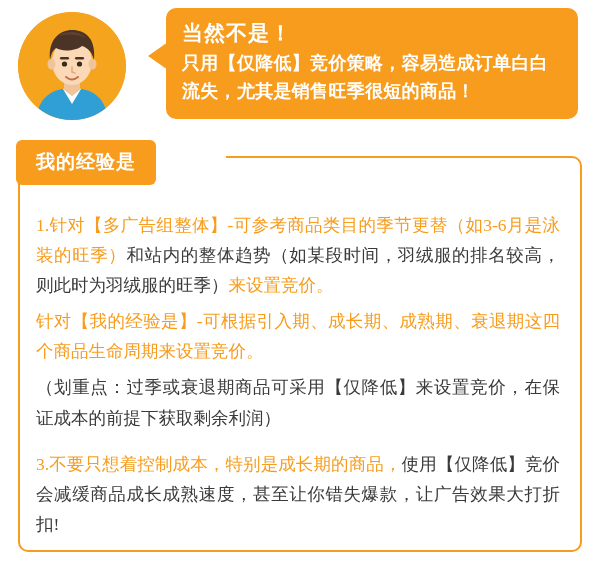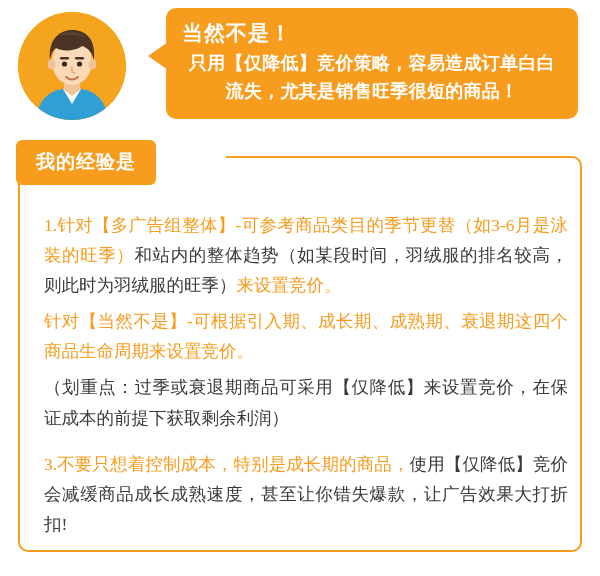--- a/index.html
+++ b/index.html
@@ -63,21 +63,20 @@
     font-weight: bold;
     letter-spacing: 1px;
     margin-bottom: 5px;
     line-height: 1.2;
   }
   .bubble-text {
     font-size: 18px;
     line-height: 1.52;
     font-weight: bold;
     letter-spacing: 0.3px;
-    text-align: center;
   }
 
   
   .exp-header {
     position: absolute;
     left: 16px;
     top: 140px;
     background: #f79c1d;
     color: #ffffff;
     font-size: 19px;
@@ -102,21 +101,21 @@
     position: absolute;
     left: 10px;
     top: -2px;
     width: 196px;
     height: 4px;
     background: #ffffff;
   }
 
   .content {
     position: absolute;
-    left: 44px;
+    left: 36px;
     top: 210px;
     width: 524px;
     font-family: "Liberation Serif", serif;
   }
   .para {
     font-size: 17.5px;
     line-height: 1.72;
     margin: 0 0 6px 0;
     text-align: justify;
   }
@@ -168,19 +167,19 @@
   </div>
 
   <div class="panel">
     <div class="panel-notch"></div>
   </div>
 
   <div class="exp-header">我的经验是</div>
 
   <div class="content">
     <p class="para" id="para-0"><span style="color: rgb(247, 156, 29);">1.针对【多广告组整体】-可参考商品类目的季节更替（如3-6月是泳装的旺季）</span><span style="color: rgb(58, 58, 58);">和站内的整体趋势（如某段时间，羽绒服的排名较高，则此时为羽绒服的旺季）</span><span style="color: rgb(247, 156, 29);">来设置竞价。</span></p>
-    <p class="para" id="para-1"><span style="color: rgb(247, 156, 29);">针对【当然不是】-可根据引入期、成长期、成熟期、衰退期这四个商品生命周期来设置竞价。</span></p>
+    <p class="para" id="para-1"><span style="color: rgb(247, 156, 29);">针对【我的经验是】-可根据引入期、成长期、成熟期、衰退期这四个商品生命周期来设置竞价。</span></p>
     <p class="para" id="para-2"><span style="color: rgb(58, 58, 58);">（划重点：过季或衰退期商品可采用【仅降低】来设置竞价，在保证成本的前提下获取剩余利润）</span></p>
     <div class="p-spacer"></div>
     <p class="para" id="para-3"><span style="color: rgb(247, 156, 29);">3.不要只想着控制成本，特别是成长期的商品，</span><span style="color: rgb(58, 58, 58);">使用【仅降低】竞价会减缓商品成长成熟速度，甚至让你错失爆款，让广告效果大打折扣!</span></p>
   </div>
 
 </div>
 
 </body></html>

